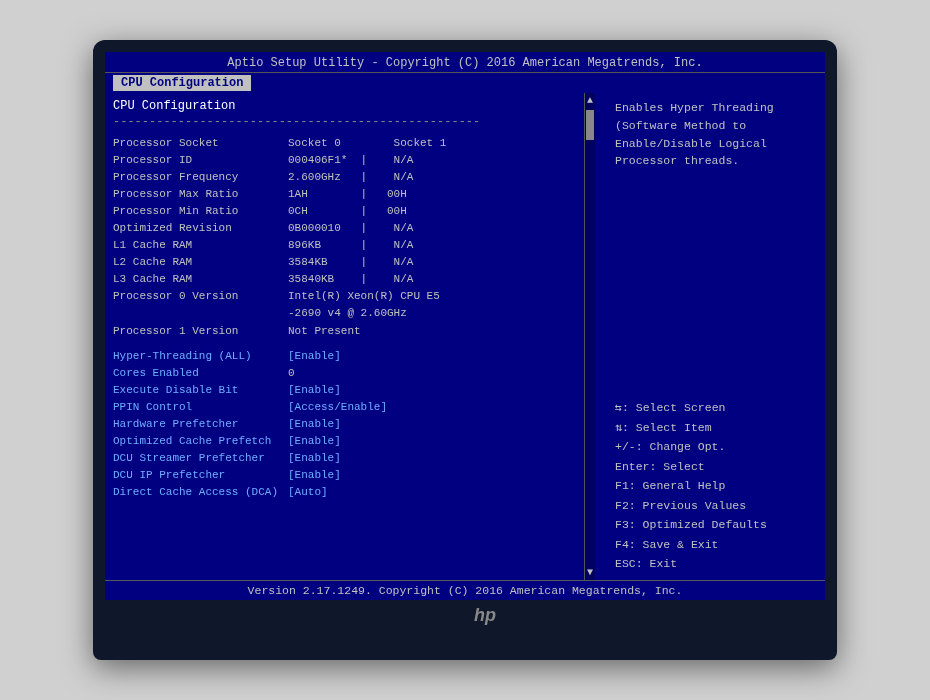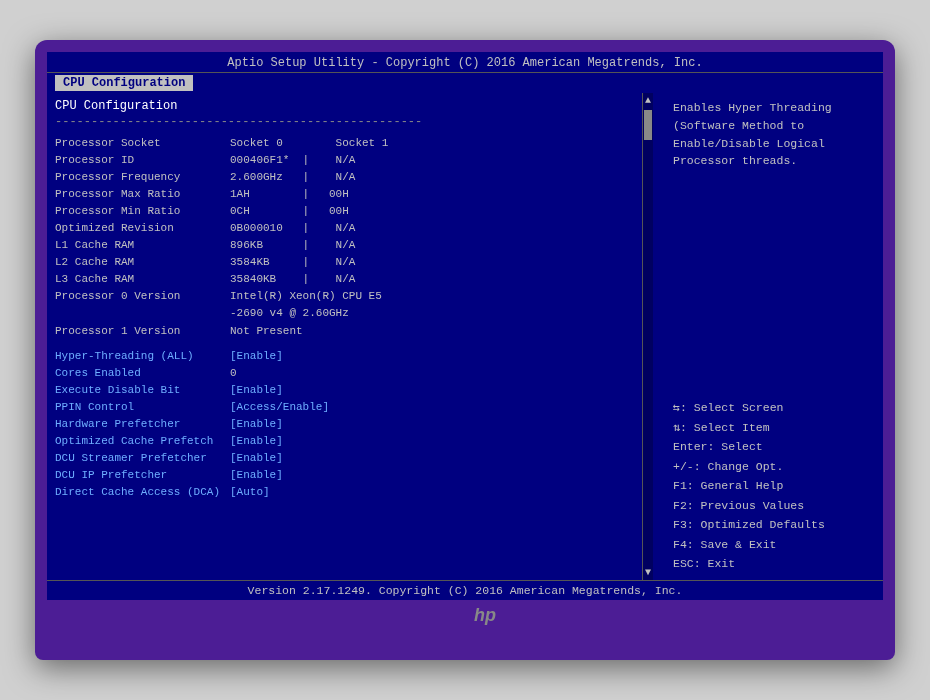--- a/index.html
+++ b/index.html
@@ -6,23 +6,23 @@
     body {
       width: 930px;
       height: 700px;
       background: #d0d0d0;
       display: flex;
       align-items: center;
       justify-content: center;
       font-family: Arial, sans-serif;
     }
     .monitor-outer {
-      width: 860px;
+      width: 744px;
       height: 620px;
-      background: #4c1d95;
+      background: #0f172a;
       border-radius: 12px 12px 8px 8px;
       padding: 12px 12px 30px 12px;
       display: flex;
       flex-direction: column;
       align-items: center;
       box-shadow: 0 8px 30px rgba(0,0,0,0.5);
     }
     .screen {
       width: 100%;
       flex: 1;
@@ -293,22 +293,22 @@
         <div class="scroll-up">▲</div>
         <div class="scroll-thumb"></div>
         <div class="scroll-down">▼</div>
       </div>
 
       <div class="right-panel">
         <div class="help-text">Enables Hyper Threading (Software Method to Enable/Disable Logical Processor threads.</div>
         <div class="key-help">
           <div>⇆: Select Screen</div>
           <div>⇅: Select Item</div>
+          <div>+/-: Change Opt.</div>
           <div>Enter: Select</div>
-          <div>+/-: Change Opt.</div>
           <div>F1: General Help</div>
           <div>F2: Previous Values</div>
           <div>F3: Optimized Defaults</div>
           <div>F4: Save &amp; Exit</div>
           <div>ESC: Exit</div>
         </div>
       </div>
     </div>
 
     <div class="bios-footer">

